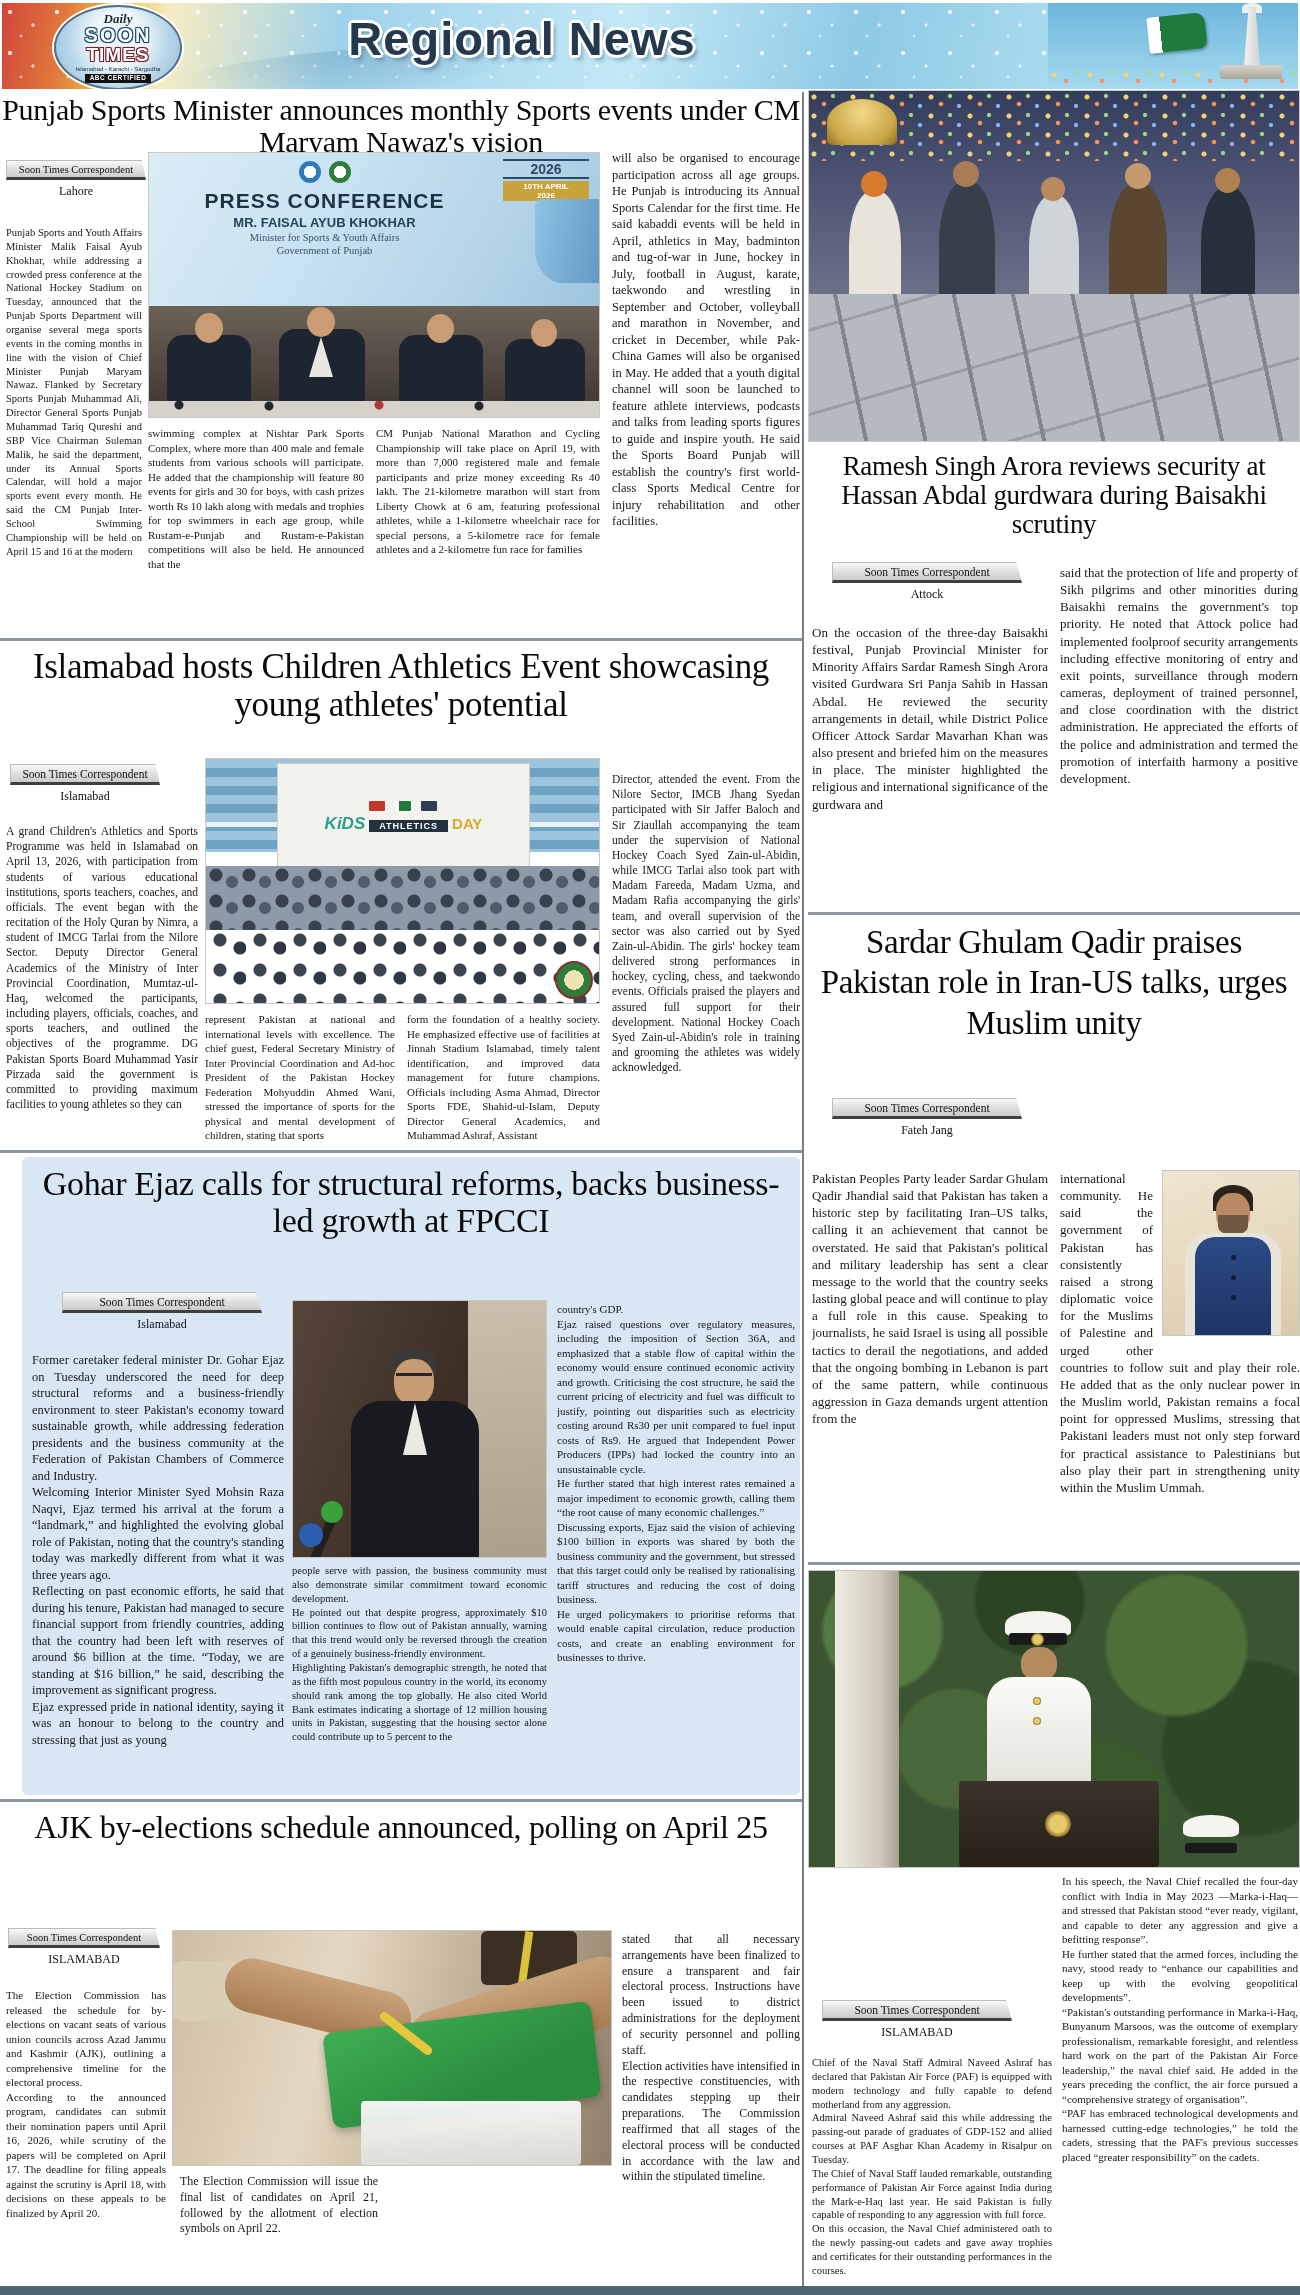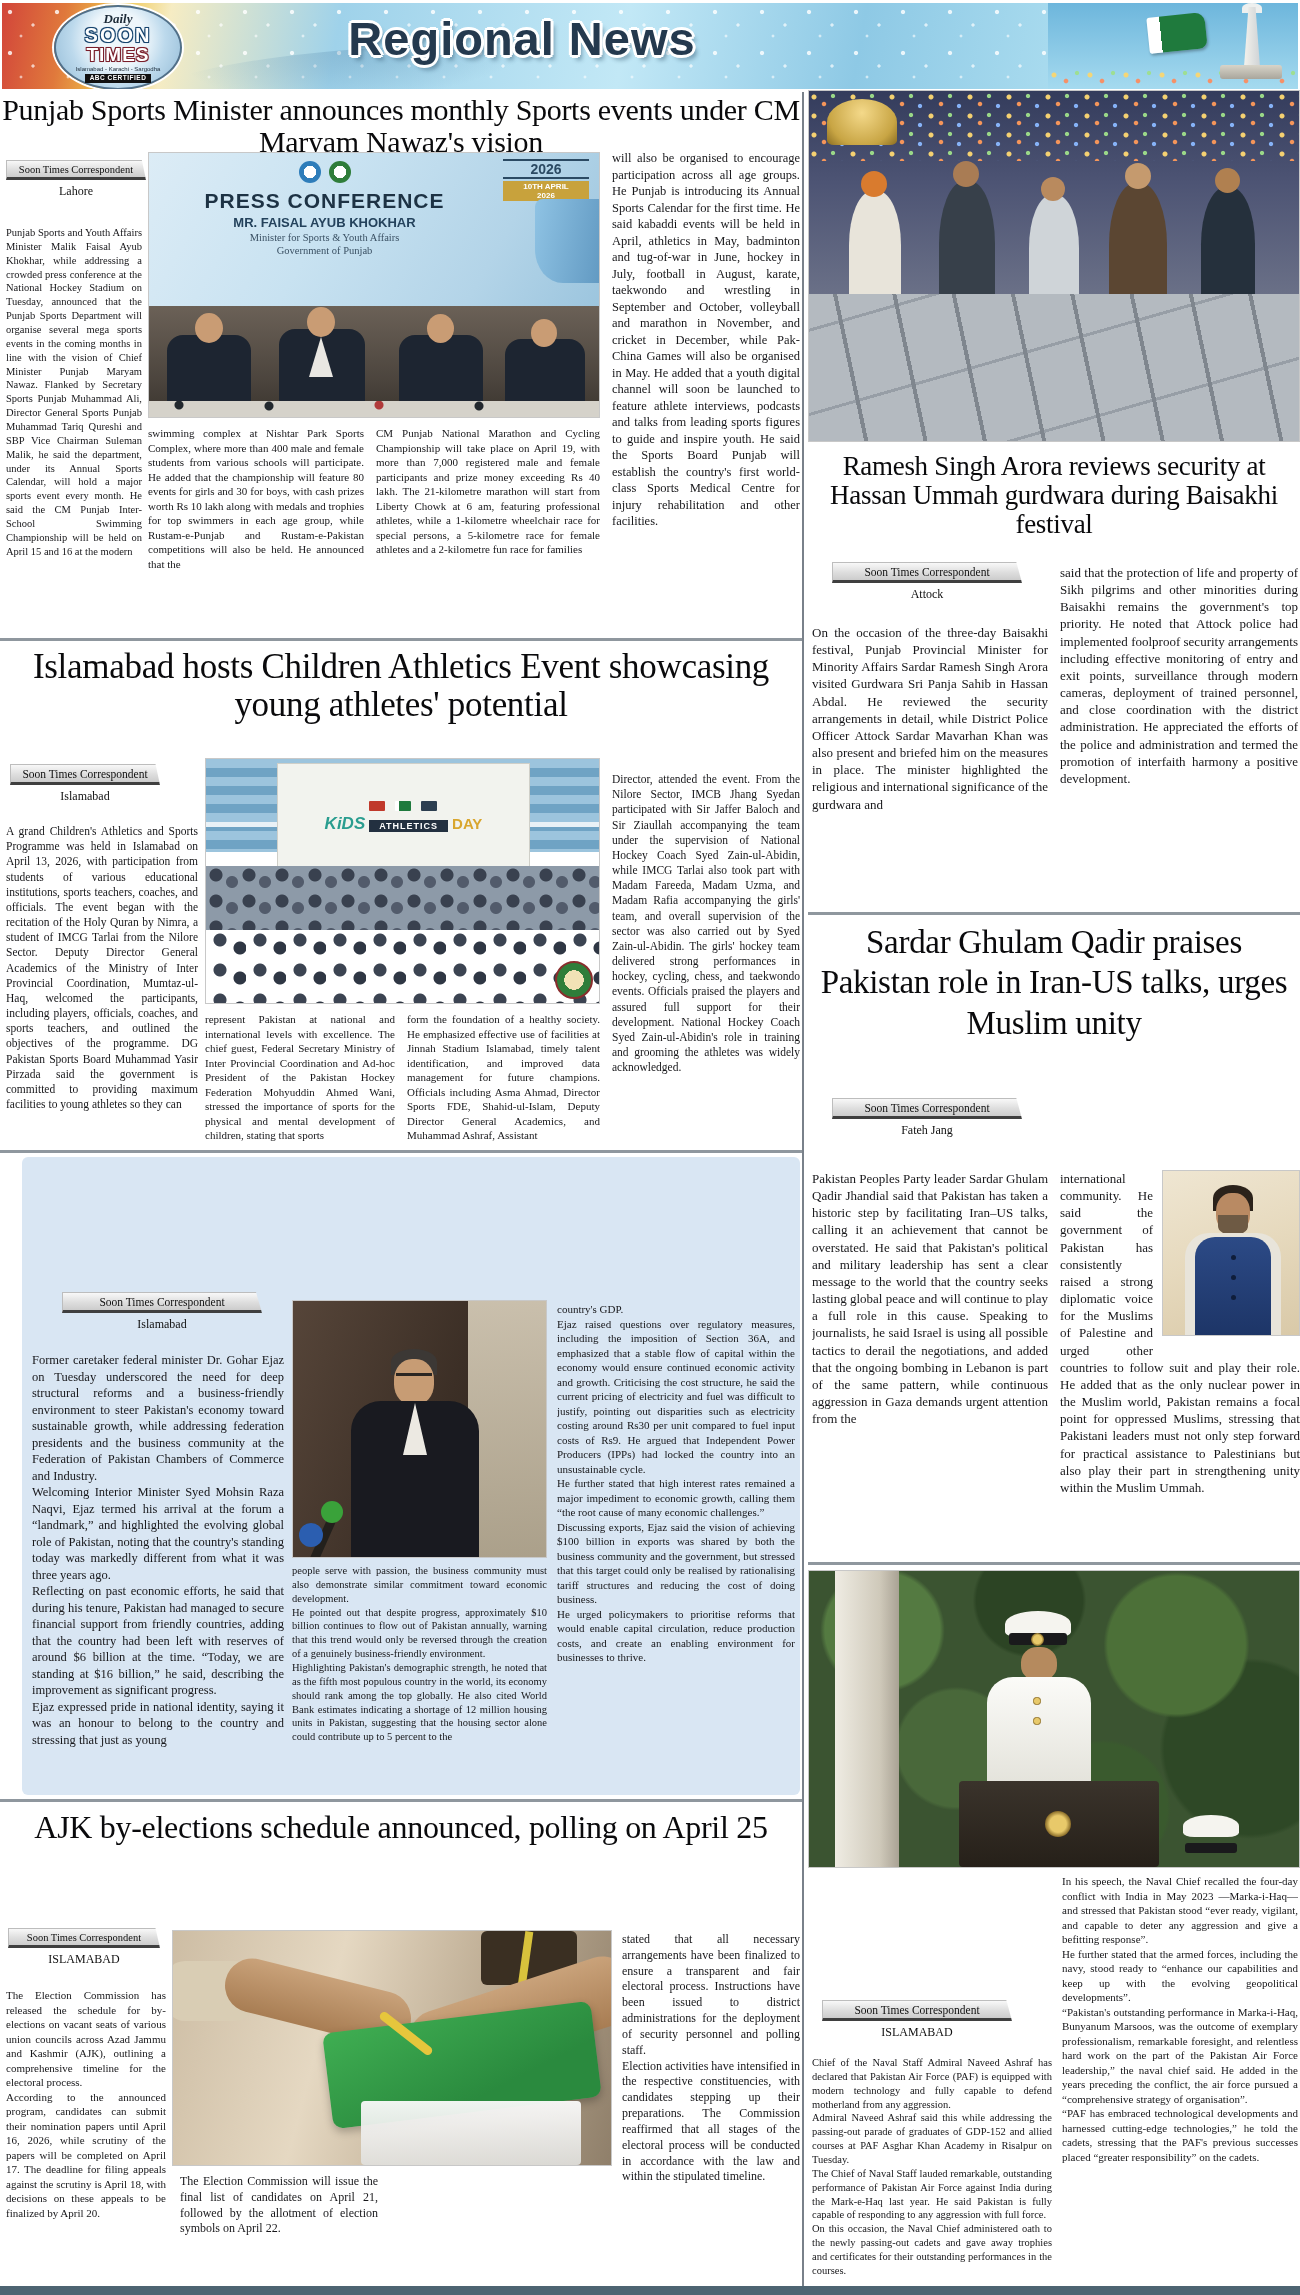--- a/index.html
+++ b/index.html
@@ -270,20 +270,21 @@
     <div class="kids-logo"></div>
   </div>
 
   <div class="col" style="left:205px;top:1012px;width:190px;height:132px;font-size:11px;">represent Pakistan at national and international levels with excellence. The chief guest, Federal Secretary Ministry of Inter Provincial Coordination and Ad-hoc President of the Pakistan Hockey Federation Mohyuddin Ahmed Wani, stressed the importance of sports for the physical and mental development of children, stating that sports</div>
   <div class="col" style="left:407px;top:1012px;width:193px;height:132px;font-size:11px;">form the foundation of a healthy society. He emphasized effective use of facilities at Jinnah Stadium Islamabad, timely talent identification, and improved data management for future champions. Officials including Asma Ahmad, Director Sports FDE, Shahid-ul-Islam, Deputy Director General Academics, and Muhammad Ashraf, Assistant</div>
   <div class="col" style="left:612px;top:772px;width:188px;height:374px;font-size:11.5px;">Director, attended the event. From the Nilore Sector, IMCB Jhang Syedan participated with Sir Jaffer Baloch and Sir Ziaullah accompanying the team under the supervision of National Hockey Coach Syed Zain-ul-Abidin, while IMCG Tarlai also took part with Madam Fareeda, Madam Uzma, and Madam Rafia accompanying the girls' team, and overall supervision of the sector was also carried out by Syed Zain-ul-Abidin. The girls' hockey team delivered strong performances in hockey, cycling, chess, and taekwondo events. Officials praised the players and assured full support for their development. National Hockey Coach Syed Zain-ul-Abidin's role in training and grooming the athletes was widely acknowledged.</div>
 
   <div class="hdiv" style="left:0;top:1150px;width:802px;"></div>
 
   <div class="abs" style="left:22px;top:1157px;width:778px;height:638px;background:#d9e6f3;border-radius:6px;"></div>
+  <div class="hl" style="left:30px;top:1166px;width:762px;font-size:34px;">Gohar Ejaz calls for structural reforms, backs business-led growth at FPCCI</div>
   <div class="corrwrap" style="left:62px;top:1292px;width:200px;">
     <div class="corrbox">Soon Times Correspondent</div>
     <div class="dateline">Islamabad</div>
   </div>
   <div class="col" style="left:32px;top:1352px;width:252px;height:438px;font-size:12.5px;">Former caretaker federal minister Dr. Gohar Ejaz on Tuesday underscored the need for deep structural reforms and a business-friendly environment to steer Pakistan's economy toward sustainable growth, while addressing federation presidents and the business community at the Federation of Pakistan Chambers of Commerce and Industry.
 Welcoming Interior Minister Syed Mohsin Raza Naqvi, Ejaz termed his arrival at the forum a “landmark,” and highlighted the evolving global role of Pakistan, noting that the country's standing today was markedly different from what it was three years ago.
 Reflecting on past economic efforts, he said that during his tenure, Pakistan had managed to secure financial support from friendly countries, adding that the country had been left with reserves of around $6 billion at the time. “Today, we are standing at $16 billion,” he said, describing the improvement as significant progress.
 Ejaz expressed pride in national identity, saying it was an honour to belong to the country and stressing that just as young</div>
 
   <div class="photo" style="left:292px;top:1300px;width:255px;height:258px;">
@@ -344,21 +345,21 @@
     <div class="fg-head" style="left:144px;bottom:254px;width:26px;height:26px;background:#a97c54;"></div>
     <div class="fg" style="left:220px;bottom:128px;width:50px;height:118px;background:#cfd4d8;"></div>
     <div class="fg-head" style="left:232px;bottom:240px;width:24px;height:24px;background:#b98a5e;"></div>
     <div class="fg" style="left:300px;bottom:120px;width:58px;height:138px;background:#5b4632;"></div>
     <div class="fg-head" style="left:316px;bottom:252px;width:26px;height:26px;background:#c59a6e;"></div>
     <div class="fg" style="left:392px;bottom:126px;width:54px;height:128px;background:#25303c;"></div>
     <div class="fg-head" style="left:406px;bottom:248px;width:25px;height:25px;background:#b08050;"></div>
     <div class="crowd-floor"></div>
   </div>
 
-  <div class="hl" style="left:812px;top:452px;width:484px;font-size:27px;">Ramesh Singh Arora reviews security at Hassan Ummah gurdwara during Baisakhi festival</div>
+  <div class="hl" style="left:812px;top:452px;width:484px;font-size:27px;">Ramesh Singh Arora reviews security at Hassan Abdal gurdwara during Baisakhi scrutiny</div>
   <div class="corrwrap" style="left:832px;top:562px;width:190px;">
     <div class="corrbox">Soon Times Correspondent</div>
     <div class="dateline">Attock</div>
   </div>
   <div class="col" style="left:812px;top:624px;width:236px;height:284px;font-size:13px;">On the occasion of the three-day Baisakhi festival, Punjab Provincial Minister for Minority Affairs Sardar Ramesh Singh Arora visited Gurdwara Sri Panja Sahib in Hassan Abdal. He reviewed the security arrangements in detail, while District Police Officer Attock Sardar Mavarhan Khan was also present and briefed him on the measures in place. The minister highlighted the religious and international significance of the gurdwara and</div>
   <div class="col" style="left:1060px;top:564px;width:238px;height:344px;font-size:13px;">said that the protection of life and property of Sikh pilgrims and other minorities during Baisakhi remains the government's top priority. He noted that Attock police had implemented foolproof security arrangements including effective monitoring of entry and exit points, surveillance through modern cameras, deployment of trained personnel, and close coordination with the district administration. He appreciated the efforts of the police and administration and termed the promotion of interfaith harmony a positive development.</div>
 
   <div class="hdiv" style="left:808px;top:912px;width:492px;"></div>
 
   <div class="hl" style="left:812px;top:922px;width:484px;font-size:33px;line-height:1.22;">Sardar Ghulam Qadir praises Pakistan role in Iran-US talks, urges Muslim unity</div>

